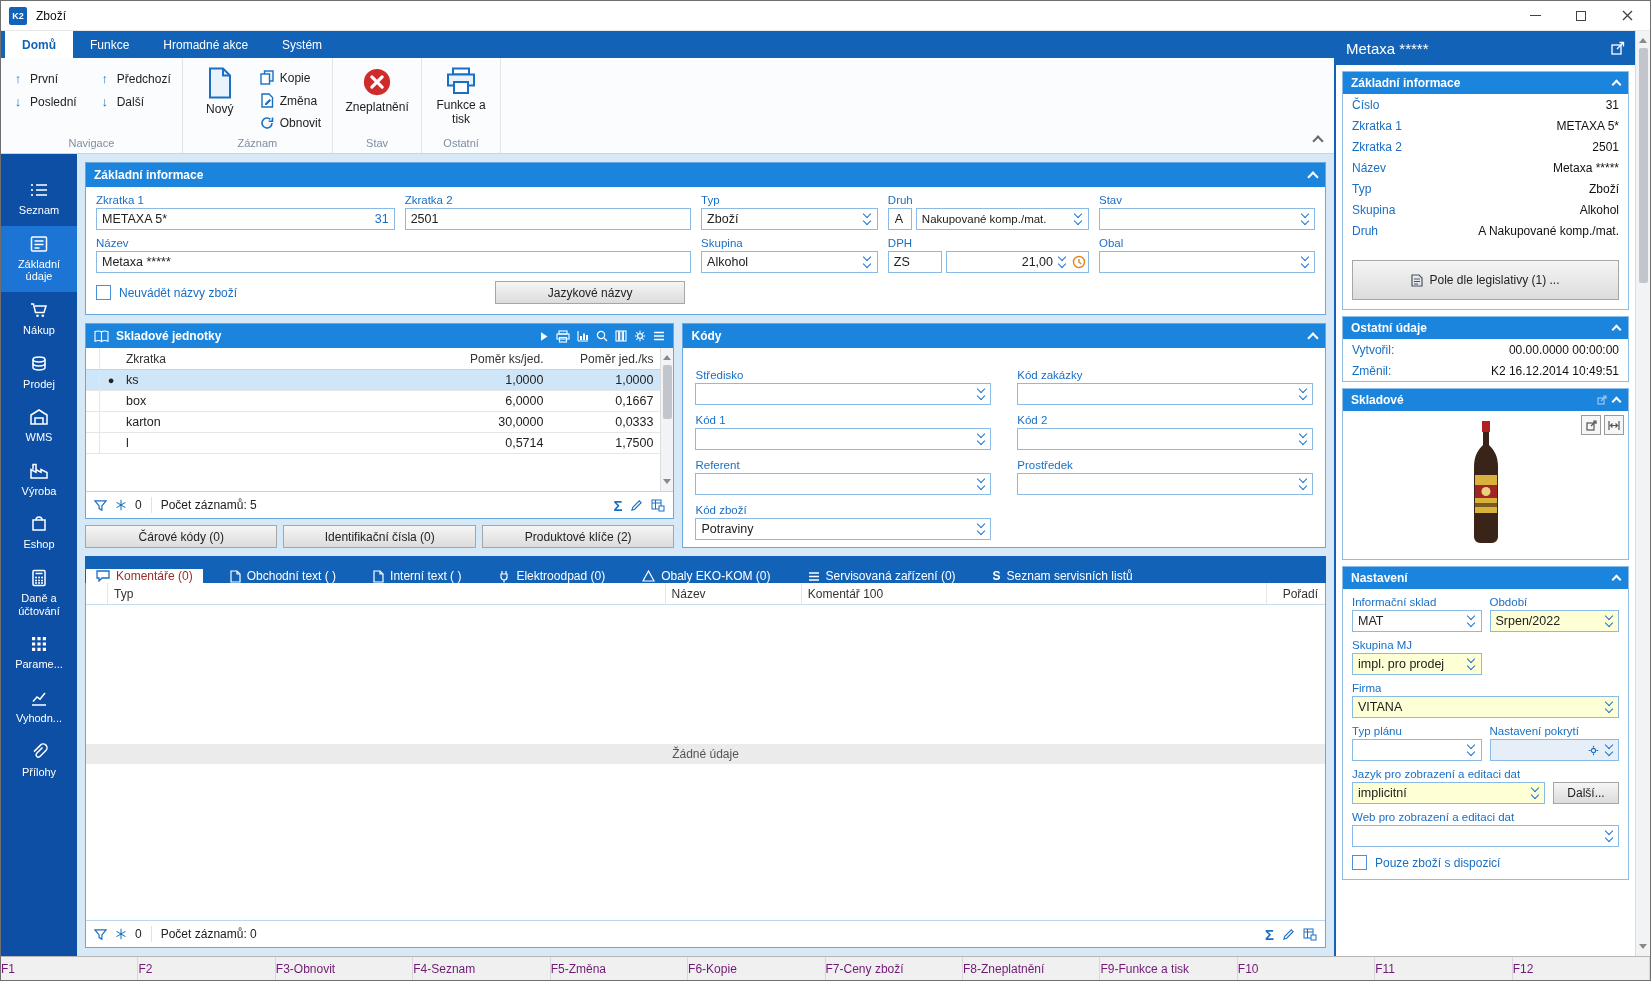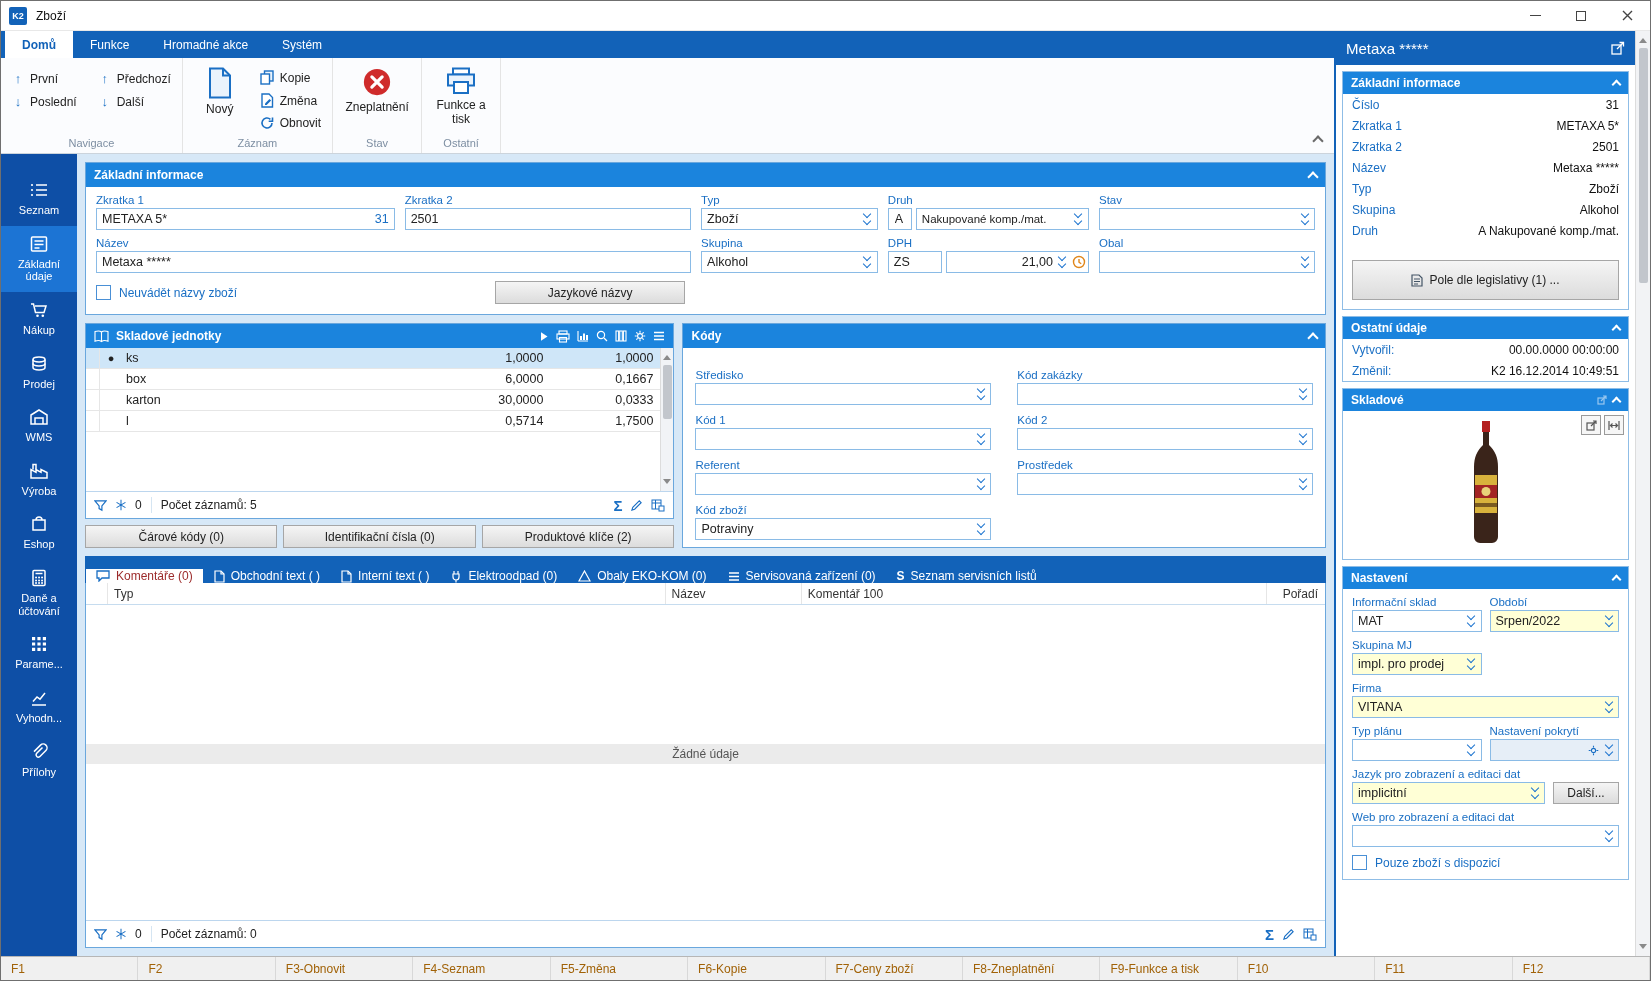--- a/index.html
+++ b/index.html
@@ -106,21 +106,21 @@
     color:#1a6fc4; }
   .tfoot .cnt { color:#222; }
   .tfoot .sep { width:1px; align-self:stretch; margin:5px 1px; background:#d5e5f2; }
   .sigma { font-size:15px; color:#1a6fc4; font-weight:bold; }
   .unit-btns { display:flex; gap:6px; }
   .unit-btns .btn-gray { flex:1; }
 
   .kody-panel { flex:1; }
   .kbody { padding:7px 12px; display:grid; grid-template-columns:1fr 1fr; gap:9px 26px; align-content:start;margin-top:14px; }
 
-  .dtabs { margin-top:8px; height:27px; flex:none; background:#1262b8; display:flex; align-items:stretch; gap:1px; padding:13px 1px 0 1px; }
+  .dtabs { margin-top:8px; height:27px; flex:none; background:#1262b8; display:flex; align-items:stretch; gap:17px; padding:13px 1px 0 1px; }
   .dtab { display:flex; align-items:center; gap:6px; padding:0 10px; color:#fff; white-space:nowrap; }
   .dtab.active { background:#fff; color:#9c2b2b; }
   .dtab .ticon { color:#fff; display:flex; }
   .dtab.active .ticon { color:#1a6fc4; }
   .tprefix { font-weight:bold; }
 
   .comments { flex:1; min-height:0; border:1px solid #6aa7dd; border-top:none; background:#fff; display:flex; flex-direction:column; }
   .chead { height:22px; flex:none; display:flex; align-items:stretch; border-bottom:1px solid #c6dcef; color:#333; }
   .chc { display:flex; align-items:center; padding-left:6px; border-right:1px solid #e6e6e6; min-width:0; }
   .chc.right { justify-content:flex-end; padding-right:7px; border-right:none; }
@@ -149,21 +149,21 @@
   .nrow { display:flex; gap:8px; }
   .nfield { display:flex; flex-direction:column; gap:2px; flex:1; min-width:0; }
   .nfield label { color:#1a6fc4; font-size:11.5px; white-space:nowrap; }
   .half { width:calc(50% - 4px); flex:none; }
   .dalsi-btn { width:66px; flex:none; align-self:flex-end; height:22px; padding:0 6px; }
   .rp-scroll { width:15px; flex:none; background:#f2f3f5; border-left:1px solid #dcdcdc; display:flex; flex-direction:column;
     align-items:center; padding:3px 0; gap:3px; }
 
   
   .statusbar { height:24px; flex:none; background:#f0f0f0; border-top:1px solid #b6b6b6; display:flex; }
-  .sbcell { flex:1; display:flex; align-items:center; padding-left:10px; border-right:1px solid #d8d8d8; color:#a16207; min-width:0; }
+  .sbcell { flex:1; display:flex; align-items:center; border-right:1px solid #d8d8d8; color:#701a75; min-width:0; }
 </style>
 </head>
 <body>
 
 <div class="app">
 
   <div class="titlebar">
     <span class="app-badge">K2</span>
     <span class="title-text">Zboží</span>
     <div class="win-btns">
@@ -551,20 +551,27 @@
                       </svg>
                     </span>
                   <span class="hic">
                       <svg width="12" height="10" viewBox="0 0 12 10" stroke="#fff" stroke-width="1.4">
                         <path d="M1 1.5h10M1 5h10M1 8.5h10"></path>
                       </svg>
                     </span>
                 </header>
                 <div class="twrap">
                   <div class="tmain">
+                    <div class="thr">
+                      <span class="c0"></span>
+                        <span class="c1"></span>
+                      <span class="c2">Zkratka</span>
+                      <span class="c3">Poměr ks/jed.</span>
+                      <span class="c4">Poměr jed./ks</span>
+                    </div>
                     <div class="tr sel">
                       <span class="c0"></span>
                         <span class="c1">●</span>
                       <span class="c2">ks</span>
                       <span class="c3">1,0000</span>
                       <span class="c4">1,0000</span>
                     </div>
                     <div class="tr">
                       <span class="c0"></span>
                         <span class="c1"></span>

